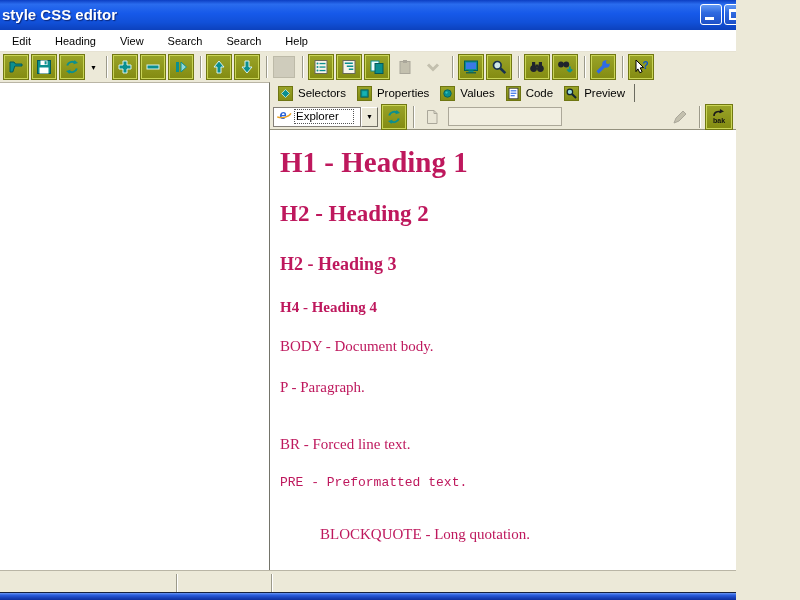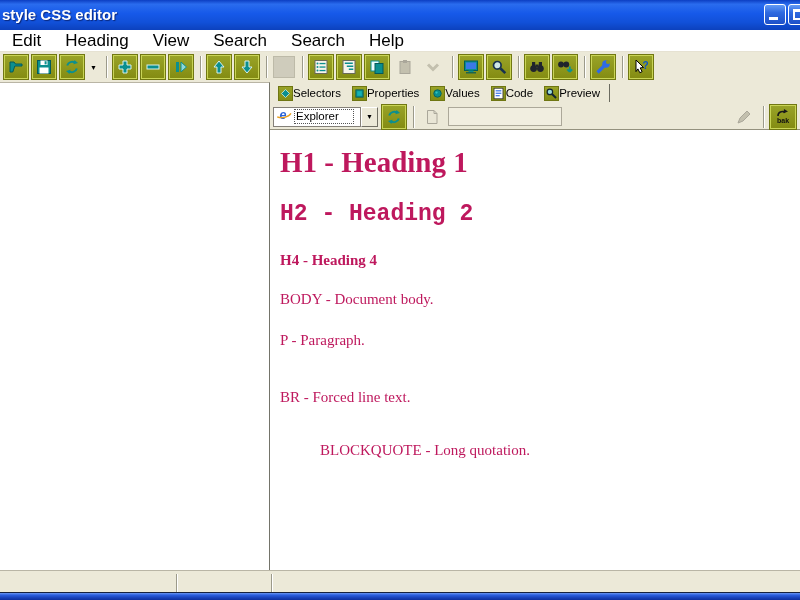--- a/index.html
+++ b/index.html
@@ -1,18 +1,18 @@
 <!DOCTYPE html>
 <html><head>
 <meta charset="utf-8">
 <style>
   * { margin:0; padding:0; box-sizing:border-box; }
   html,body { width:800px; height:600px; overflow:hidden; }
   body { font-family:"Liberation Sans","DejaVu Sans",sans-serif; background:#ECE9D8; }
-  .window { width:800px; height:600px; display:flex; flex-direction:column; }
+  .window { width:736px; height:600px; display:flex; flex-direction:column; }
 
   
   .titlebar {
     height:30px; position:relative; overflow:hidden; flex:0 0 30px;
     background:linear-gradient(180deg,#0c3ec2 0%, #2a6cee 14%, #1659e9 45%, #1150d8 75%, #0c41bd 100%);
   }
   .title-text {
     position:absolute; left:2px; top:6px; color:#fff; font-weight:bold; font-size:15px;
     text-shadow:1px 1px 1px rgba(0,0,40,.55); white-space:nowrap;
   }
@@ -21,21 +21,21 @@
     width:22px; height:21px; border-radius:3px; border:1px solid #fff;
     background:linear-gradient(180deg,#639af5 0%, #2f6ae0 40%, #1d50c8 100%);
     position:relative;
   }
   .winbtn .min-glyph { position:absolute; left:4px; bottom:4px; width:9px; height:3px; background:#fff; }
   .winbtn .max-glyph { position:absolute; left:4px; top:4px; width:12px; height:11px; border:2px solid #fff; border-top-width:3px; }
 
   
   .menubar {
     height:22px; flex:0 0 22px; background:#fff; display:flex; align-items:center;
-    padding-left:4px; border-bottom:1px solid #e6e2d2; font-size:17px; color:#000;
+    padding-left:4px; border-bottom:1px solid #e6e2d2; font-size:11px; color:#000;
   }
   .menu-item { padding:3px 8px; margin-right:8px; cursor:default; }
 
   
   .toolbar {
     height:30px; flex:0 0 30px; background:#ECE9D8; display:flex; align-items:center;
     padding-left:4px;
   }
   .tbtn {
     width:24px; height:24px; margin-right:4px; border:0; padding:0; display:flex;
@@ -52,21 +52,21 @@
     font-size:7px; color:#000; margin-right:4px; }
   .tsep { width:2px; height:22px; border-left:1px solid #9c9a8a; border-right:1px solid #ffffff; margin:0 5px 0 3px; }
 
   
   .main { flex:1 1 auto; display:flex; min-height:0; }
   .left-pane { width:270px; flex:0 0 270px; background:#fff; border-right:1px solid #74746a; border-top:1px solid #b9b5a5; }
   .right-pane { flex:1 1 auto; display:flex; flex-direction:column; min-width:0; }
 
   
   .tabs { height:22px; flex:0 0 22px; background:#ECE9D8; display:flex; align-items:center; padding-left:4px; font-size:11.5px; }
-  .tab { display:flex; align-items:center; padding:2px 7px 2px 4px; background:transparent; border:0; cursor:default; color:#000; font-size:11.5px; }
+  .tab { display:flex; align-items:center; gap:5px; padding:2px 7px 2px 4px; background:transparent; border:0; cursor:default; color:#000; font-size:11.5px; }
   .tab .tabicon { width:15px; height:15px; background:linear-gradient(180deg,#99a328,#848c12); border:1px solid #6f7612; display:flex; align-items:center; justify-content:center; }
   .tab-divider { width:1px; height:18px; background:#6b6b60; margin-left:2px; }
 
   
   .explorer-row {
     height:26px; flex:0 0 26px; background:#ECE9D8; display:flex; align-items:center;
     padding-left:3px; border-bottom:1px solid #94917e;
   }
   .combo {
     display:flex; align-items:center; height:20px; background:#fff;
@@ -82,21 +82,21 @@
   .spacer { flex:1 1 auto; }
   .bak-label { display:block; font-size:7px; line-height:6px; color:#111; font-weight:bold; }
   .tbtn.bak { width:26px; height:24px; flex-direction:column; }
 
   
   .preview {
     flex:1 1 auto; background:#fff; overflow:hidden; padding-left:10px; color:#be185d;
     font-family:"Liberation Serif","DejaVu Serif",serif;
   }
   .pv-h1  { font-size:29px; font-weight:bold; margin-top:16px; line-height:1.15; }
-  .pv-h2  { font-size:23px; font-weight:bold; margin-top:22px; line-height:1.15;font-family:Liberation Mono, monospace; }
+  .pv-h2  { font-size:23px; font-weight:bold; margin-top:22px; line-height:1.15; }
   .pv-h3  { font-size:18px; font-weight:bold; margin-top:26px; }
   .pv-h4  { font-size:15px; font-weight:bold; margin-top:24px; }
   .pv-h5  { font-size:12.5px; font-weight:bold; margin-top:20px; }
   .pv-body{ font-size:15px; margin-top:22px; }
   .pv-p   { font-size:15px; margin-top:24px; }
   .pv-br  { font-size:15px; margin-top:40px; }
   .pv-pre { font-size:13px; margin-top:22px; font-family:"Liberation Mono","DejaVu Sans Mono",monospace; }
   .pv-blockquote { font-size:15px; margin-top:36px; margin-left:40px; }
 
   
@@ -418,24 +418,26 @@
                 <path d="M2 7a4.2 4.2 0 0 1 7-3.4" fill="none" stroke="#1a1a1a" stroke-width="1.6"></path>
                 <path d="M8 0l4 2.6-4.6 1.6z" fill="#1a1a1a"></path>
               </svg>
             </span>
             <span class="bak-label">bak</span>
           </button>
         </div>
       <div class="preview" id="preview">
           <div class="pv-h1">H1 - Heading 1</div>
           <div class="pv-h2">H2 - Heading 2</div>
+          <div class="pv-h3">H2 - Heading 3</div>
           <div class="pv-h4">H4 - Heading 4</div>
           <div class="pv-body">BODY - Document body.</div>
           <div class="pv-p">P - Paragraph.</div>
           <div class="pv-br">BR - Forced line text.</div>
+          <div class="pv-pre">PRE - Preformatted text.</div>
           <div class="pv-blockquote">BLOCKQUOTE - Long quotation.</div>
         </div>
     </div>
   </div>
 
   <div class="statusbar">
     <div class="sb-panel sb-p1"></div>
     <div class="sb-sep"></div>
     <div class="sb-panel sb-p2"></div>
     <div class="sb-sep"></div>

